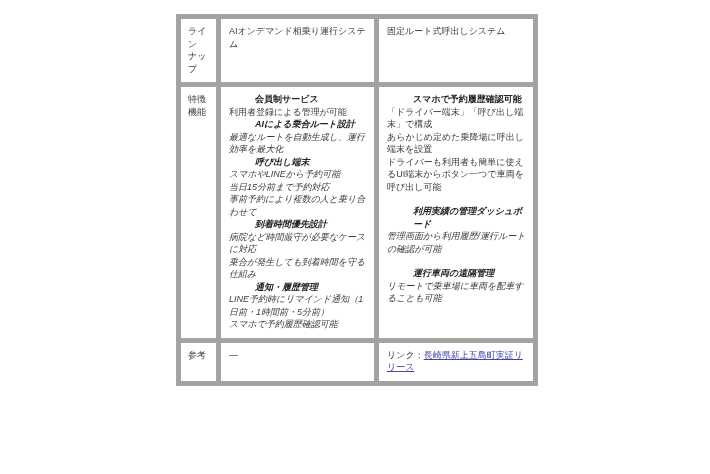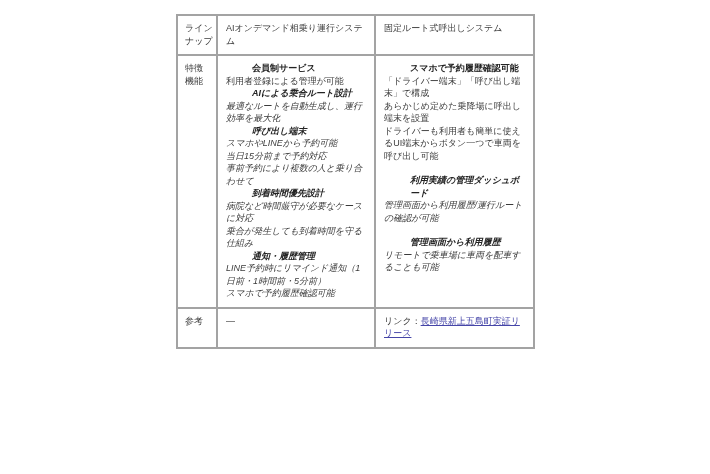--- a/index.html
+++ b/index.html
@@ -18,21 +18,21 @@
   table.compare {
     position: absolute;
     left: 176px;
     top: 14px;
     width: 357px;
     border-collapse: collapse;
     table-layout: fixed;
   }
   table.compare th,
   table.compare td {
-    border: 2px solid #a3a3a3;
+    border: 5px solid #a3a3a3;
     vertical-align: top;
     text-align: left;
     font-size: 9px;
     line-height: 12.5px;
     color: #3b3b3b;
     font-weight: 400;
     padding: 6px 6px 7px 8px;
     word-break: break-all;
     overflow-wrap: break-word;
   }
@@ -119,21 +119,21 @@
             <div class="block-title">スマホで予約履歴確認可能</div>
             <div class="block-line">「ドライバー端末」「呼び出し端末」で構成</div>
             <div class="block-line">あらかじめ定めた乗降場に呼出し端末を設置</div>
             <div class="block-line">ドライバーも利用者も簡単に使えるUI端末からボタン一つで車両を呼び出し可能</div>
           </div>
           <div class="block">
             <div class="block-title">利用実績の管理ダッシュボード</div>
             <div class="block-line">管理画面から利用履歴/運行ルートの確認が可能</div>
           </div>
           <div class="block">
-            <div class="block-title">管理画面から利用履歴</div>
+            <div class="block-title">運行車両の遠隔管理</div>
             <div class="block-line">リモートで乗車場に車両を配車することも可能</div>
           </div>
         </td>
       </tr>
 
 
       <tr>
         <th>参考</th>
         <td class="dash-cell">
           <span>—</span>

